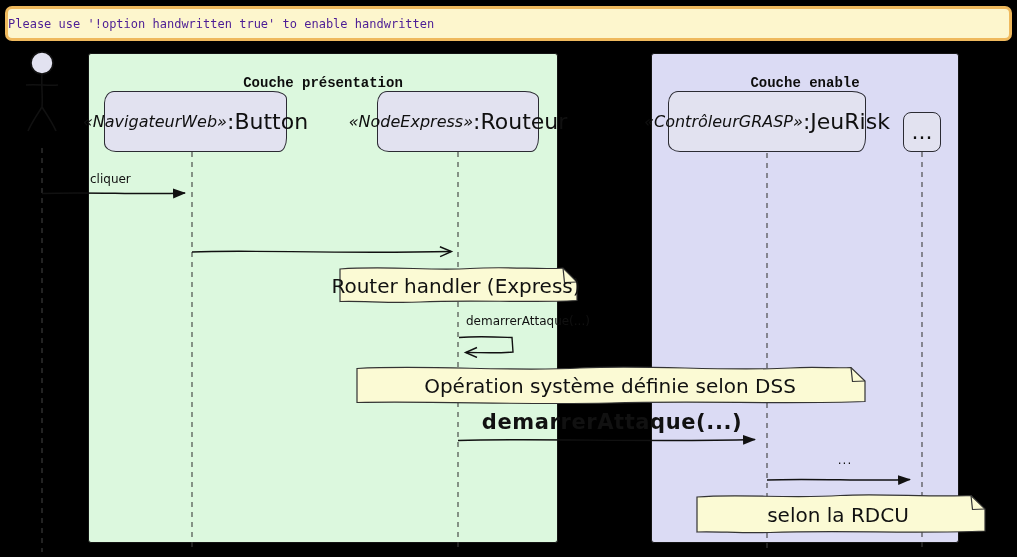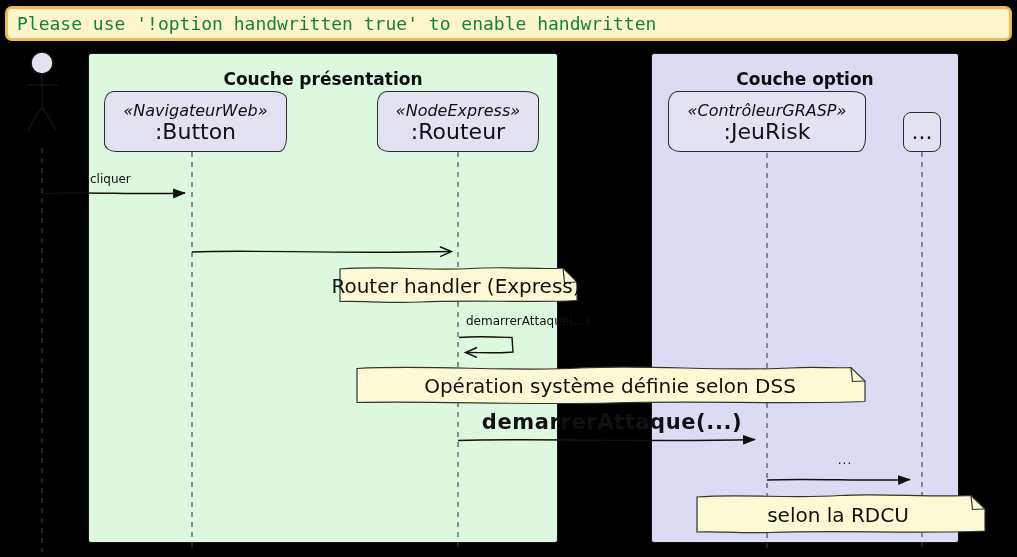--- a/index.html
+++ b/index.html
@@ -8,48 +8,48 @@
     --participant-bg:#E2E2F0; --participant-border:#2B2B33;
     --note-bg:#FBFAD4; --note-border:#333333;
     --line:#111; --lifeline:#3F3F3F; --text:#111;
   }
   html,body{margin:0;padding:0;background:var(--page-bg);}
   #stage{position:relative;width:1017px;height:557px;background:var(--page-bg);
          font-family:"DejaVu Sans",sans-serif;color:var(--text);overflow:hidden;}
   .abs{position:absolute;}
   .region{position:absolute;top:53px;height:490px;border:1px solid #141414;box-sizing:border-box;
           border-radius:3px;}
-  .region-title{width:100%;text-align:center;font-weight:bold;font-size:17px;padding-top:15px;color:#0d0d0d;}
+  .region-title{width:100%;text-align:center;font-weight:bold;font-size:14px;padding-top:21px;color:#0d0d0d;font-family:Liberation Mono, monospace;}
   #region-presentation{left:88px;width:470px;background:var(--presentation-bg);}
   #region-domain{left:651px;width:308px;background:var(--domain-bg);}
   #banner{left:5px;top:6px;width:1001px;height:29px;background:var(--banner-bg);
           border:3px solid var(--banner-border);border-radius:7px;display:flex;align-items:center;}
-  #banner span{font-family:"DejaVu Sans Mono",monospace;font-size:18px;color:#15803d;padding-left:9px;}
+  #banner span{font-family:"DejaVu Sans Mono",monospace;font-size:12px;color:#4c1d95;}
   .participant{position:absolute;background:var(--participant-bg);border:1.4px solid var(--participant-border);
-               box-sizing:border-box;display:flex;flex-direction:column;align-items:center;justify-content:center;
+               box-sizing:border-box;display:flex;flex-direction:row;align-items:center;justify-content:center;
                border-radius:10px 14px 8px 12px / 12px 8px 14px 9px;}
   .stereotype{font-style:italic;font-size:16px;line-height:21px;color:#101010;}
   .pname{font-size:22px;line-height:22px;color:#101010;}
   svg{position:absolute;left:0;top:0;}
   .lbl{position:absolute;font-size:12px;color:var(--text);white-space:pre;}
   .lbl-center{transform:translateX(-50%);text-align:center;}
   .msg-bold{font-weight:bold;font-size:21px;letter-spacing:.6px;}
   .note-text{font-size:20px;}
   .mono-dots{letter-spacing:1px;}
 </style>
 </head>
 <body>
 
 <div id="stage">
 
   <div class="region" id="region-presentation">
     <div class="region-title">Couche présentation</div>
   </div>
   <div class="region" id="region-domain">
-    <div class="region-title">Couche option</div>
+    <div class="region-title">Couche enable</div>
   </div>
 
   <svg width="1017" height="557" viewBox="0 0 1017 557">
     <defs>
       <marker id="headFilled" markerWidth="15" markerHeight="11" refX="12" refY="5" orient="auto" markerUnits="userSpaceOnUse">
         <path d="M0,0 L13,5 L0,10 Z" style="fill:var(--line);"></path>
       </marker>
       <marker id="headOpen" markerWidth="15" markerHeight="12" refX="12" refY="5.5" orient="auto" markerUnits="userSpaceOnUse">
         <path d="M1,0.5 L12.5,5.5 L1,10.5" style="fill:none;stroke:var(--line);stroke-width:1.4;"></path>
       </marker>

